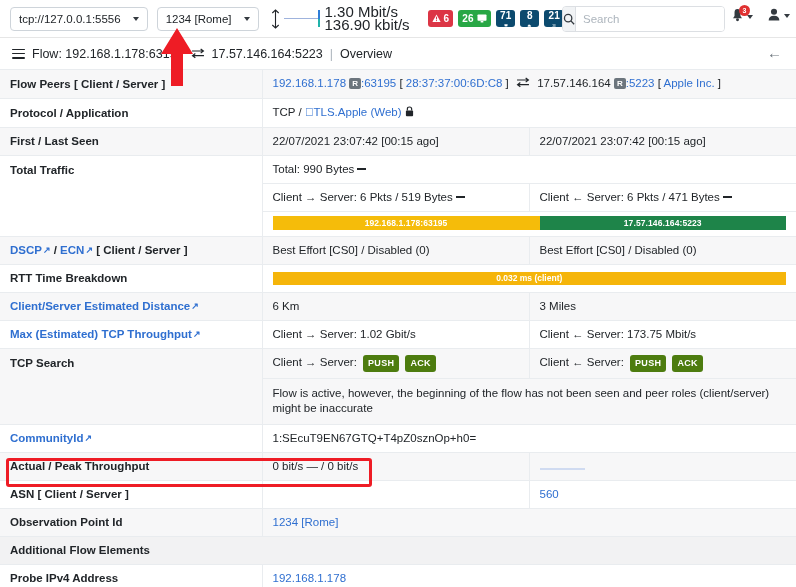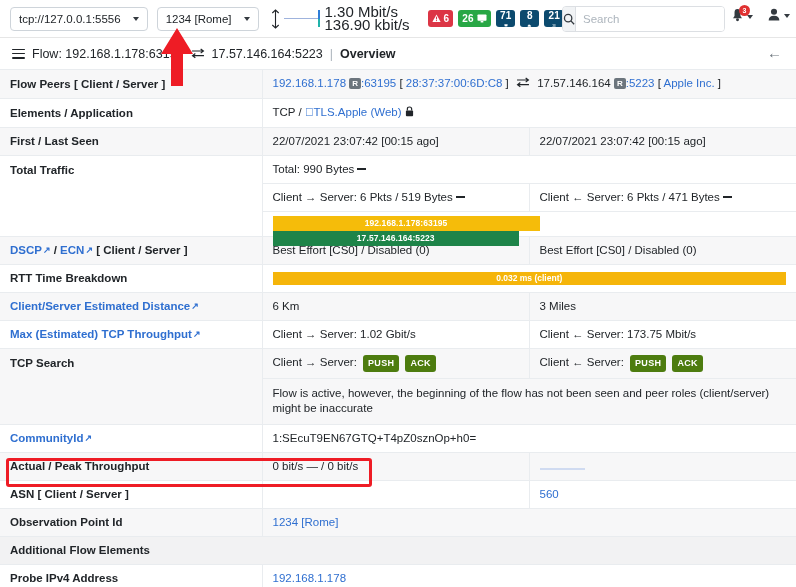--- a/index.html
+++ b/index.html
@@ -169,21 +169,21 @@
   .hamburger {
     display: inline-flex;
     flex-direction: column;
     justify-content: space-between;
     width: 13px; height: 10px;
     margin-right: 7px;
     cursor: pointer;
   }
   .hamburger i { display: block; height: 1.6px; background: #212529; border-radius: 1px; }
   .head-sep { color: #adb5bd; margin: 0 7px; }
-  .head-bold { font-weight: bold; }
+  .head-bold { font-weight: normal; }
   .exch { margin: 0 7px; display: inline-flex; align-items: center; }
   .back-arrow {
     position: absolute;
     right: 14px; top: 7px;
     color: #6c757d;
     cursor: pointer;
     font-size: 15px;
     line-height: 16px;
   }
 
@@ -243,21 +243,20 @@
   
   .barrow td { padding: 4px 10px 6px 10px; }
   .barwrap {
     display: flex;
     width: 100%;
     height: 14px;
     font-size: 8.5px;
     font-weight: bold;
     color: #fff;
     letter-spacing: 0.1px;
-    flex-direction: column;
   }
   .bar-a { background: #f5bc0a; display: flex; align-items: center; justify-content: center; }
   .bar-b { background: #1e8449; display: flex; align-items: center; justify-content: center; }
   .rttbar {
     height: 13px;
     background: #f5b50a;
     display: flex; align-items: center; justify-content: center;
     color: #fff; font-size: 8.5px; font-weight: bold;
   }
   .sparkline { display:block; }
@@ -417,21 +416,21 @@
         </span>
         <span>17.57.146.164</span>
         <span class="rbadge">R</span><span class="link">:5223</span>
         <span>[</span>
         <span class="link">Apple Inc.</span>
         <span>]</span>
       </td>
     </tr>
 
     <tr>
-      <td class="lbl white">Elements / Application</td>
+      <td class="lbl white">Protocol / Application</td>
       <td class="white" colspan="2">
         <span>TCP</span>
         <span>/</span>
         <span style="color:#2f6fd0;"></span><span class="link">TLS.Apple</span>
         <span class="link">(Web)</span>
         <span style="display:inline-block;vertical-align:-1px;">
           <svg width="9" height="11" viewBox="0 0 10 12">
                 <path d="M2.6 5 L2.6 3.3 Q2.6 1 5 1 Q7.4 1 7.4 3.3 L7.4 5" stroke="#212529" stroke-width="1.3" fill="none"></path>
                 <rect x="1" y="5" width="8" height="6.3" rx="1" fill="#212529"></rect>
               </svg>

